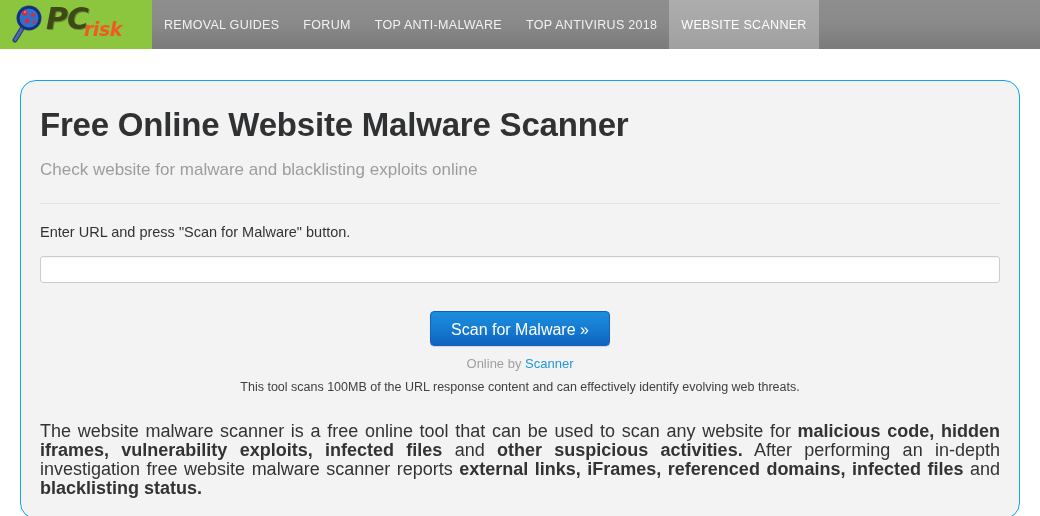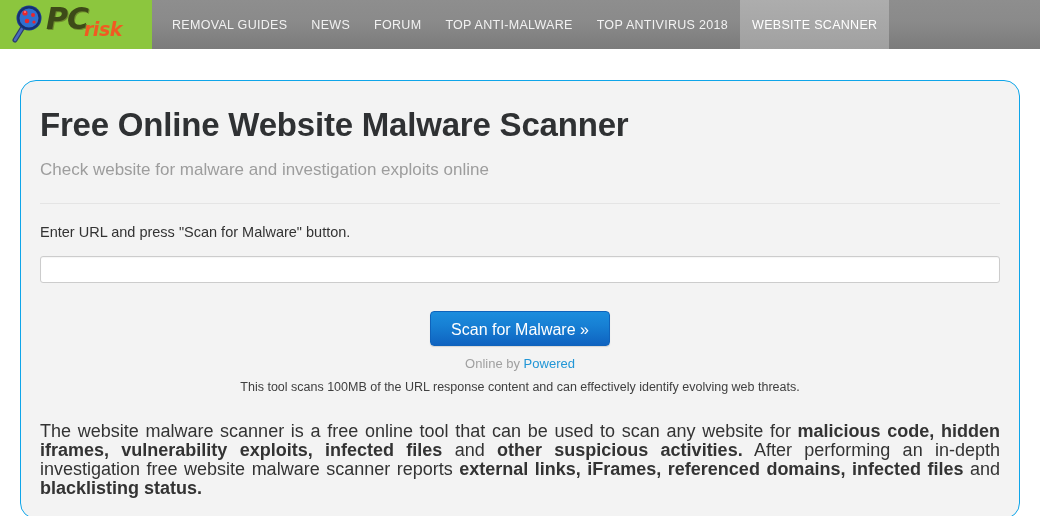--- a/index.html
+++ b/index.html
@@ -70,21 +70,20 @@
     font-style: italic;
     color: #f15a22;
     line-height: 19px;
     letter-spacing: -0.5px;
   }
 
   .nav {
     display: flex;
     align-items: center;
     height: 49px;
-    padding-left: 8px;
   }
   .nav-item {
     display: flex;
     align-items: center;
     padding: 0 12px;
     color: #f2f2f2;
     font-size: 12.5px;
     letter-spacing: 0.3px;
     text-transform: uppercase;
     white-space: nowrap;
@@ -218,45 +217,44 @@
       </svg>
     </div>
     <div class="logo-wordmark">
       <span class="wm-pc">PC</span>
       <span class="wm-risk">risk</span>
     </div>
   </div>
 
   <nav class="nav">
     <div class="nav-item">REMOVAL GUIDES</div>
-    <div class="nav-item">NEWS</div>
     <div class="nav-item">FORUM</div>
     <div class="nav-item">TOP ANTI-MALWARE</div>
     <div class="nav-item">TOP ANTIVIRUS 2018</div>
     <div class="nav-item active">WEBSITE SCANNER</div>
   </nav>
 </div>
 
 <div class="panel">
 
   <h1 class="page-title">Free Online Website Malware Scanner</h1>
-  <div class="page-subtitle">Check website for malware and investigation exploits online</div>
+  <div class="page-subtitle">Check website for malware and blacklisting exploits online</div>
 
   <hr class="divider">
 
   <div class="instruction">Enter URL and press "Scan for Malware" button.</div>
 
   <input class="url-input" type="text" placeholder="" style="">
 
   <div class="button-row">
     <button class="scan-button">Scan for Malware »</button>
   </div>
 
   <div class="powered">
-    <span>Online by </span><a>Powered</a>
+    <span>Online by </span><a>Scanner</a>
   </div>
 
   <div class="scan-note">This tool scans 100MB of the URL response content and can effectively identify evolving web threats.</div>
 
   <div class="description">
     <span>The website malware scanner is a free online tool that can be used to scan any website for </span><b>malicious code, hidden iframes, vulnerability exploits, infected files</b><span> and </span><b>other suspicious activities.</b><span> After performing an in-depth investigation free website malware scanner reports </span><b>external links, iFrames, referenced domains, infected files</b><span> and </span><b>blacklisting status.</b>
   </div>
 
 </div>
 

